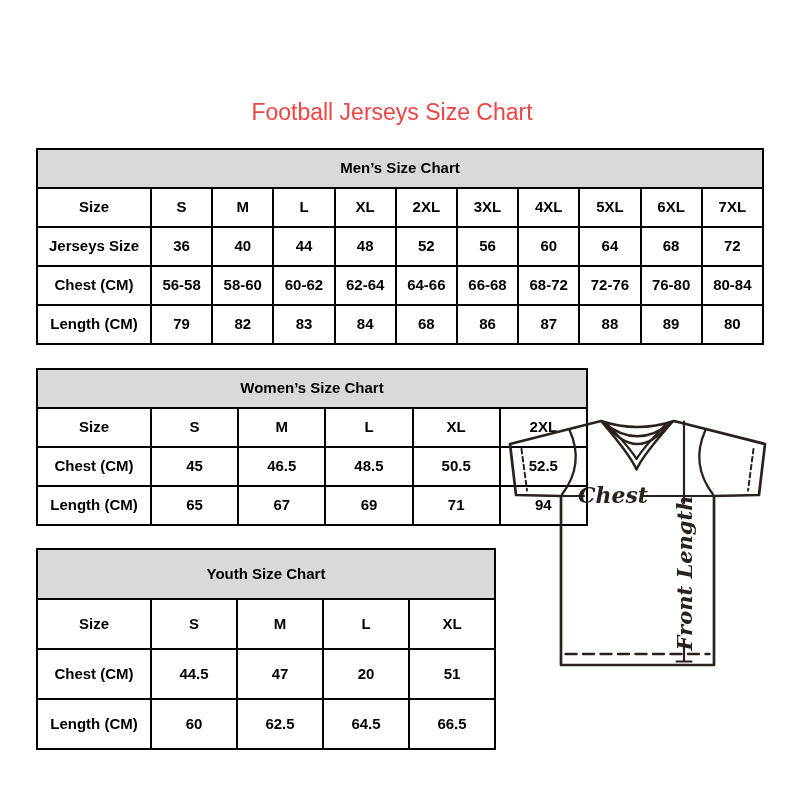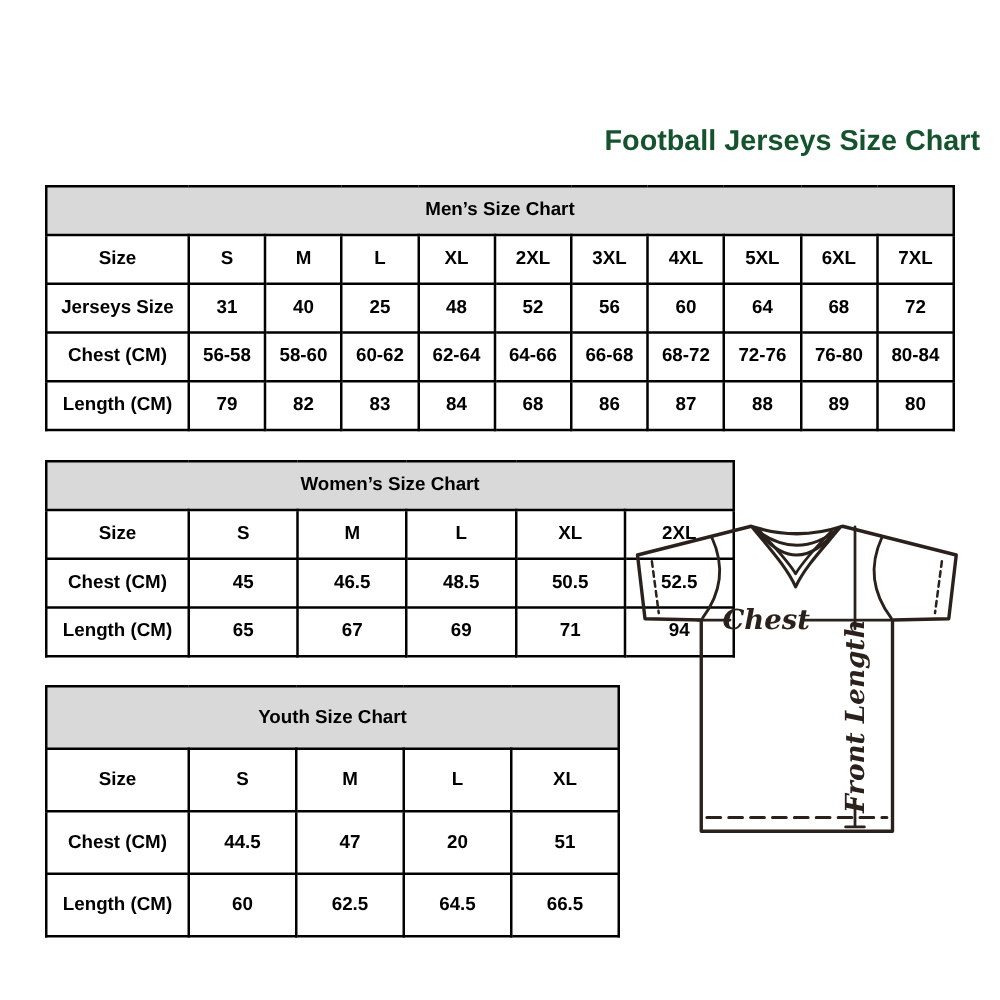--- a/index.html
+++ b/index.html
@@ -7,21 +7,21 @@
   body {
     width:800px; height:800px;
     font-family:"Liberation Sans", sans-serif;
   }
   .page {
     position:relative; width:800px; height:800px;
     background:#ffffff; overflow:hidden;
   }
   .title {
     position:absolute; top:99px; left:0; width:784px;
-    text-align:right; font-size:23px; font-weight:bold; color:#14532d;
+    text-align:center; font-size:23px; font-weight:normal; color:#ef4444;
     font-family:"Liberation Sans", sans-serif;
   }
   table.chart {
     position:absolute; border-collapse:collapse; table-layout:fixed;
     background:#ffffff;
   }
   table.chart th, table.chart td {
     border:2px solid #000000;
     text-align:center; vertical-align:middle;
     font-weight:bold; font-size:15px; color:#000000;
@@ -76,23 +76,23 @@
           <td>XL</td>
           <td>2XL</td>
           <td>3XL</td>
           <td>4XL</td>
           <td>5XL</td>
           <td>6XL</td>
           <td>7XL</td>
         </tr>
         <tr>
           <th>Jerseys Size</th>
-          <td>31</td>
+          <td>36</td>
           <td>40</td>
-          <td>25</td>
+          <td>44</td>
           <td>48</td>
           <td>52</td>
           <td>56</td>
           <td>60</td>
           <td>64</td>
           <td>68</td>
           <td>72</td>
         </tr>
         <tr>
           <th>Chest (CM)</th>

